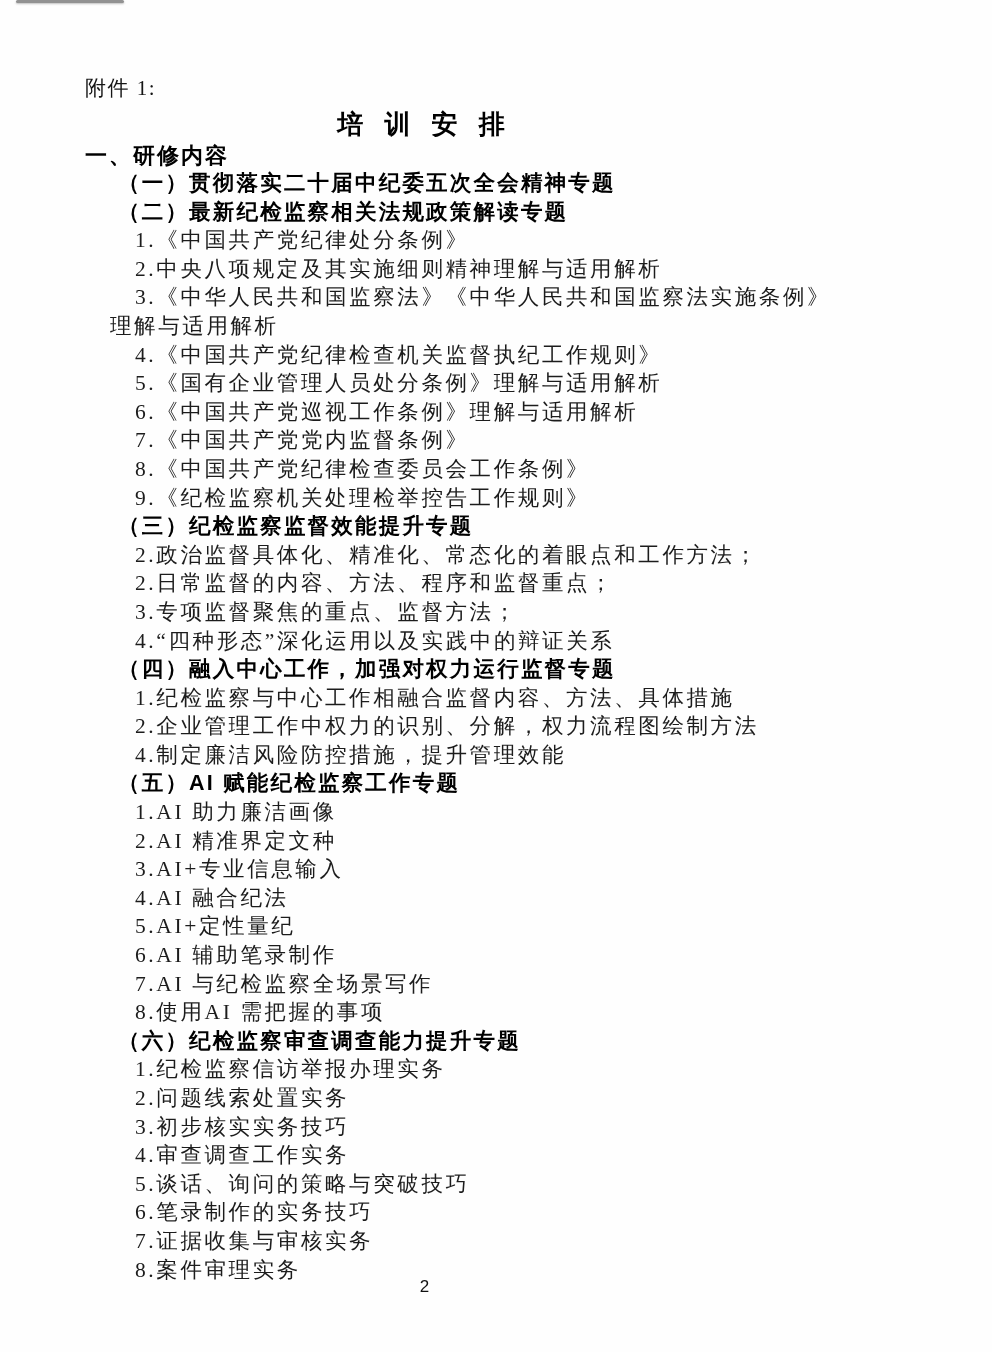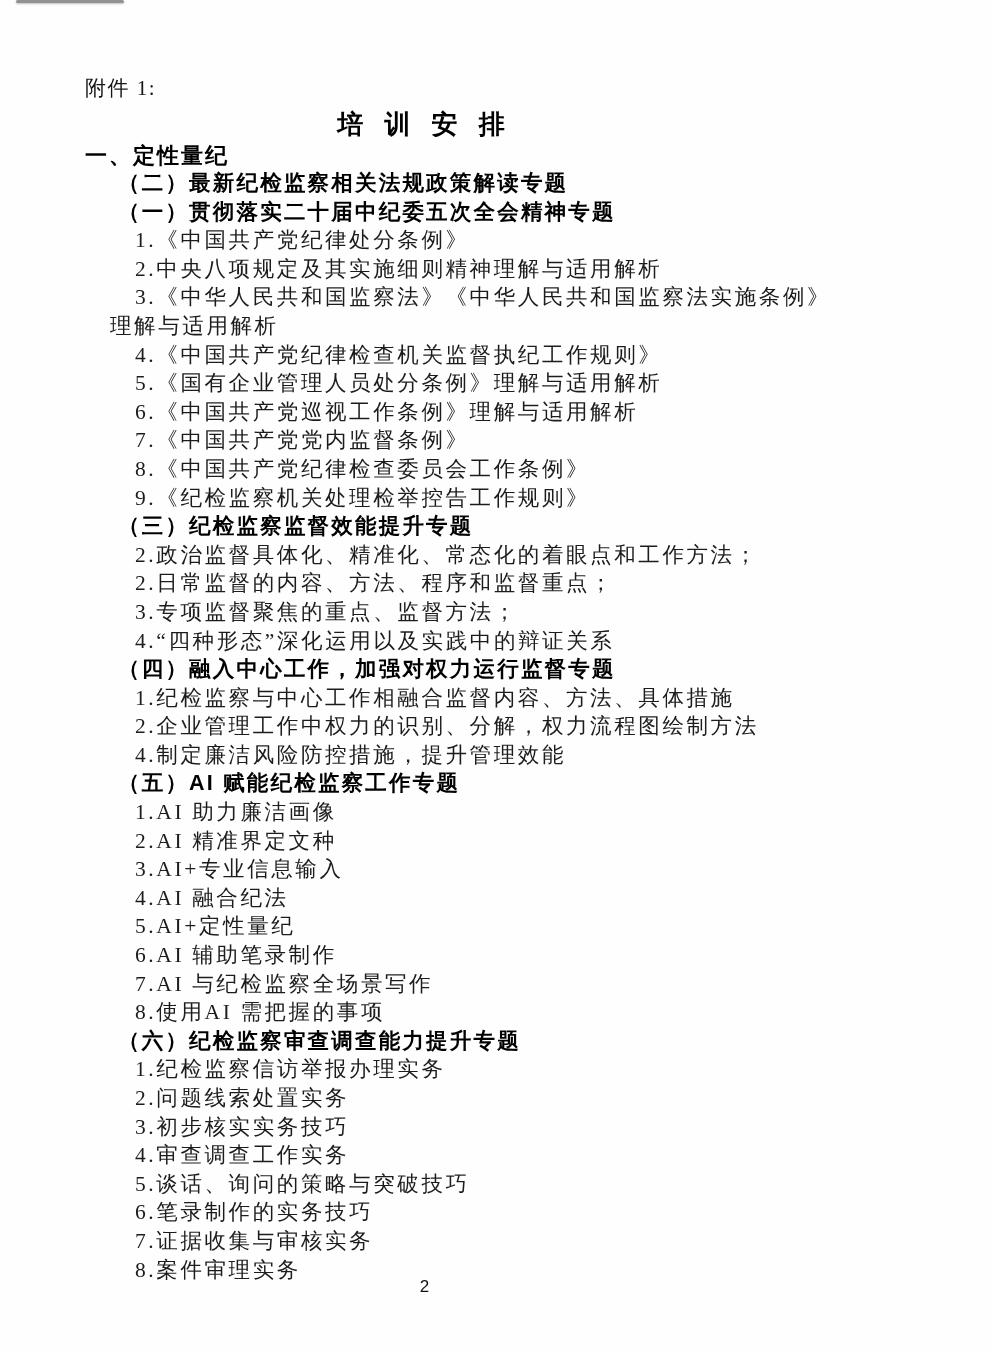--- a/index.html
+++ b/index.html
@@ -96,25 +96,25 @@
 </head>
 <body>
 
 <div class="page">
   <div class="scan-artifact"></div>
 
   <div class="attachment">附件 1:</div>
 
   <h1 class="doc-title">培 训 安 排</h1>
 
-  <h2 class="section-heading">一、定性量纪</h2>
+  <h2 class="section-heading">一、研修内容</h2>
 
   <div class="lines">
+      <div class="line subheading">（一）贯彻落实二十届中纪委五次全会精神专题</div>
       <div class="line subheading">（二）最新纪检监察相关法规政策解读专题</div>
-      <div class="line subheading">（一）贯彻落实二十届中纪委五次全会精神专题</div>
       <div class="line item">1.《中国共产党纪律处分条例》</div>
       <div class="line item">2.中央八项规定及其实施细则精神理解与适用解析</div>
       <div class="line item">3.《中华人民共和国监察法》《中华人民共和国监察法实施条例》</div>
       <div class="line continuation">理解与适用解析</div>
       <div class="line item">4.《中国共产党纪律检查机关监督执纪工作规则》</div>
       <div class="line item">5.《国有企业管理人员处分条例》理解与适用解析</div>
       <div class="line item">6.《中国共产党巡视工作条例》理解与适用解析</div>
       <div class="line item">7.《中国共产党党内监督条例》</div>
       <div class="line item">8.《中国共产党纪律检查委员会工作条例》</div>
       <div class="line item">9.《纪检监察机关处理检举控告工作规则》</div>

